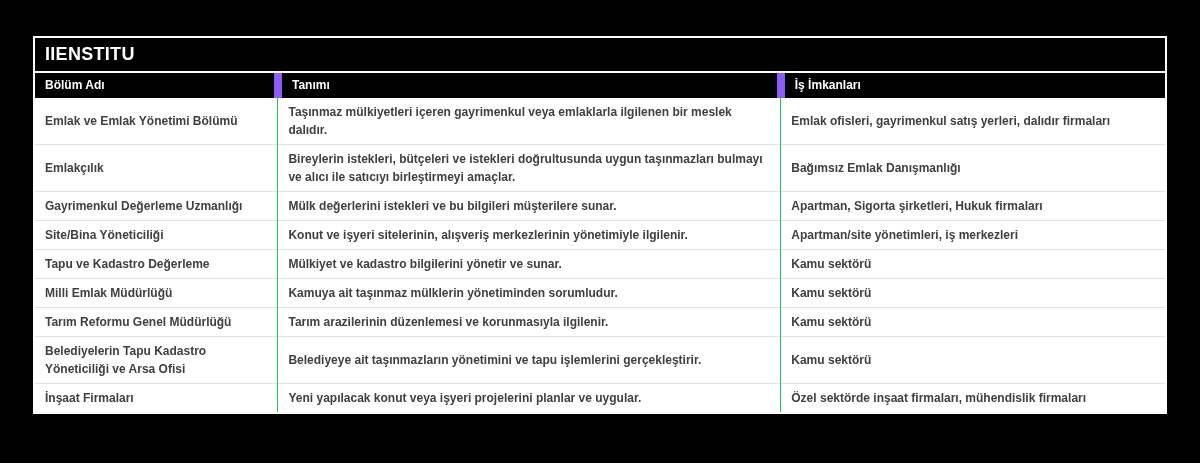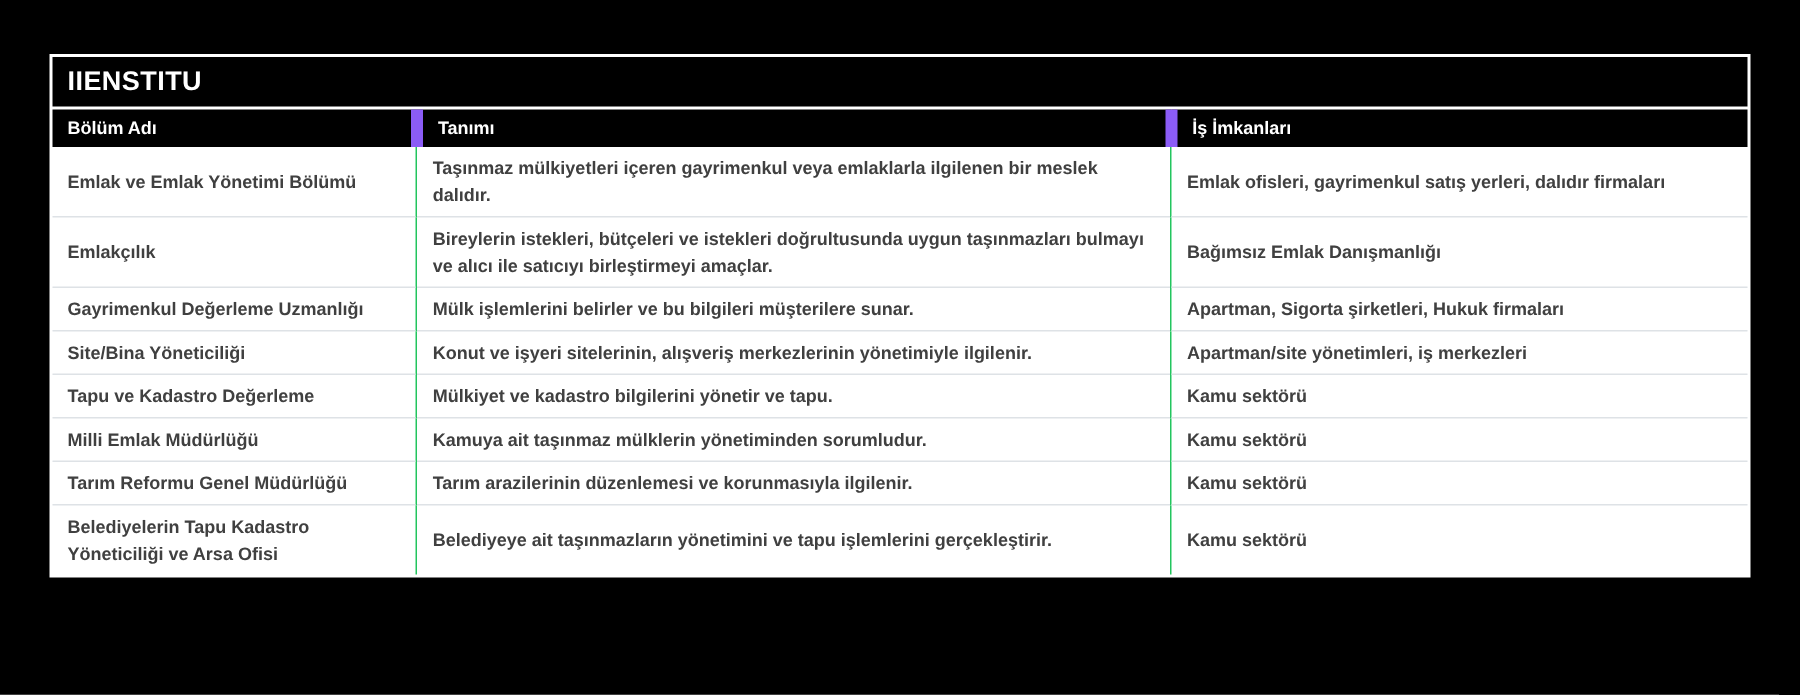--- a/index.html
+++ b/index.html
@@ -85,43 +85,48 @@
           <td>Taşınmaz mülkiyetleri içeren gayrimenkul veya emlaklarla ilgilenen bir meslek dalıdır.</td>
           <td>Emlak ofisleri, gayrimenkul satış yerleri, dalıdır firmaları</td>
         </tr>
         <tr>
           <td>Emlakçılık</td>
           <td>Bireylerin istekleri, bütçeleri ve istekleri doğrultusunda uygun taşınmazları bulmayı ve alıcı ile satıcıyı birleştirmeyi amaçlar.</td>
           <td>Bağımsız Emlak Danışmanlığı</td>
         </tr>
         <tr>
           <td>Gayrimenkul Değerleme Uzmanlığı</td>
-          <td>Mülk işlemlerini belirler ve bu bilgileri müşterilere sunar.</td>
+          <td>Mülk değerlerini istekleri ve bu bilgileri müşterilere sunar.</td>
           <td>Apartman, Sigorta şirketleri, Hukuk firmaları</td>
         </tr>
         <tr>
           <td>Site/Bina Yöneticiliği</td>
           <td>Konut ve işyeri sitelerinin, alışveriş merkezlerinin yönetimiyle ilgilenir.</td>
           <td>Apartman/site yönetimleri, iş merkezleri</td>
         </tr>
         <tr>
           <td>Tapu ve Kadastro Değerleme</td>
-          <td>Mülkiyet ve kadastro bilgilerini yönetir ve tapu.</td>
+          <td>Mülkiyet ve kadastro bilgilerini yönetir ve sunar.</td>
           <td>Kamu sektörü</td>
         </tr>
         <tr>
           <td>Milli Emlak Müdürlüğü</td>
           <td>Kamuya ait taşınmaz mülklerin yönetiminden sorumludur.</td>
           <td>Kamu sektörü</td>
         </tr>
         <tr>
           <td>Tarım Reformu Genel Müdürlüğü</td>
           <td>Tarım arazilerinin düzenlemesi ve korunmasıyla ilgilenir.</td>
           <td>Kamu sektörü</td>
         </tr>
         <tr>
           <td>Belediyelerin Tapu Kadastro Yöneticiliği ve Arsa Ofisi</td>
           <td>Belediyeye ait taşınmazların yönetimini ve tapu işlemlerini gerçekleştirir.</td>
           <td>Kamu sektörü</td>
         </tr>
+        <tr>
+          <td>İnşaat Firmaları</td>
+          <td>Yeni yapılacak konut veya işyeri projelerini planlar ve uygular.</td>
+          <td>Özel sektörde inşaat firmaları, mühendislik firmaları</td>
+        </tr>
       </tbody>
   </table>
 </div>
 
 </body></html>

